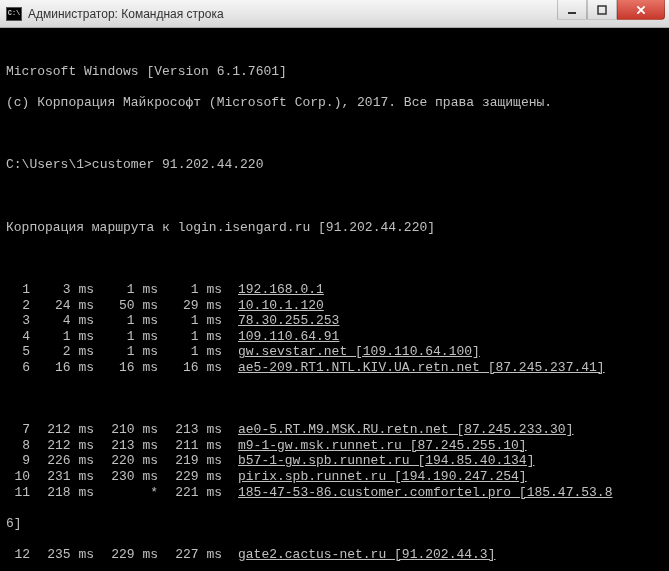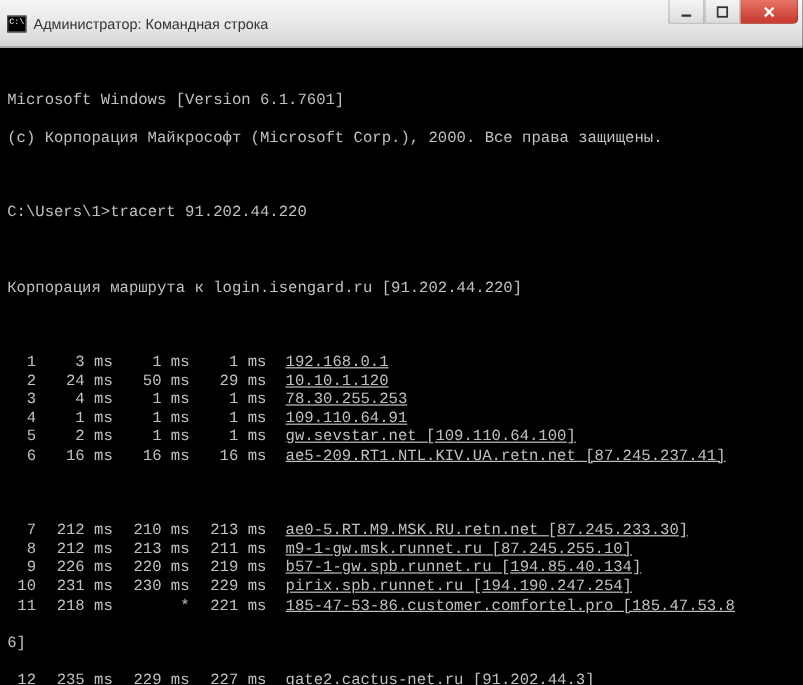--- a/index.html
+++ b/index.html
@@ -1,18 +1,18 @@
 <!DOCTYPE html>
 <html><head>
 <meta charset="utf-8">
 <style>
 * { margin: 0; padding: 0; box-sizing: border-box; }
 body { background: #3a3a3a; font-family: Consolas, 'Courier New', monospace; overflow: hidden; }
 .window { width: 669px; height: 571px; background: #000; box-shadow: 0 0 10px rgba(0,0,0,0.5); position: relative; }
-.titlebar { height: 40px; background: linear-gradient(to bottom, #f5f5f5 0%, #e8e8e8 50%, #d6d6d6 100%); display: flex; align-items: center; padding: 0 4px 0 6px; border-bottom: 1px solid #aaa; }
+.titlebar { height: 28px; background: linear-gradient(to bottom, #f5f5f5 0%, #e8e8e8 50%, #d6d6d6 100%); display: flex; align-items: center; padding: 0 4px 0 6px; border-bottom: 1px solid #aaa; }
 .cmd-icon { width: 16px; height: 14px; background: #000; margin-right: 6px; position: relative; border: 1px solid #555; display: inline-flex; align-items: center; justify-content: center; }
 .cmd-icon::after { content: 'C:\\'; color: #ccc; font-size: 7px; font-weight: bold; line-height: 1; }
 .title-text { font-size: 12px; color: #333; font-family: 'Segoe UI', Tahoma, sans-serif; flex: 1; }
 .win-btns { display: flex; align-self: flex-start; }
 .win-btn { width: 30px; height: 20px; display: flex; align-items: center; justify-content: center; margin-left: 0; border: 1px solid rgba(0,0,0,0.2); border-top: none; font-size: 11px; cursor: pointer; background: linear-gradient(to bottom, #f5f5f5, #dcdcdc); }
 .win-btn.close { background: linear-gradient(to bottom, #e77466, #c8382c); color: #fff; width: 48px; border-bottom-right-radius: 4px; }
 .win-btn.min svg, .win-btn.max svg { width: 10px; height: 10px; }
 .terminal { background: #000; color: #c0c0c0; padding: 20px 6px; font-size: 13px; line-height: 1.2; height: calc(100% - 28px); overflow: hidden; white-space: pre; letter-spacing: 0px; }
 .line { white-space: pre; }
 .hop { display: flex; }
@@ -43,23 +43,23 @@
         <svg viewBox="0 0 10 10" width="12" height="12">
             <line x1="2" y1="2" x2="8" y2="8" stroke="#fff" stroke-width="1.6"></line>
             <line x1="8" y1="2" x2="2" y2="8" stroke="#fff" stroke-width="1.6"></line>
           </svg>
       </div>
     </div>
   </div>
 
   <div class="terminal">
 <div class="line">Microsoft Windows [Version 6.1.7601]</div>
-<div class="line">(c) Корпорация Майкрософт (Microsoft Corp.), 2000. Все права защищены.</div>
+<div class="line">(c) Корпорация Майкрософт (Microsoft Corp.), 2017. Все права защищены.</div>
 <div class="line"> </div>
-<div class="line"><span>C:\Users\1&gt;</span><span>tracert 91.202.44.220</span></div>
+<div class="line"><span>C:\Users\1&gt;</span><span>customer 91.202.44.220</span></div>
 <div class="line"> </div>
 <div class="line">Корпорация маршрута к login.isengard.ru [91.202.44.220]</div>
 <div class="line"> </div>
 <div id="hops-a"><div class="hop"><span class="hc hn">1</span><span class="hc t">3 ms</span><span class="hc t">1 ms</span><span class="hc t">1 ms</span><span class="host">192.168.0.1</span></div><div class="hop"><span class="hc hn">2</span><span class="hc t">24 ms</span><span class="hc t">50 ms</span><span class="hc t">29 ms</span><span class="host">10.10.1.120</span></div><div class="hop"><span class="hc hn">3</span><span class="hc t">4 ms</span><span class="hc t">1 ms</span><span class="hc t">1 ms</span><span class="host">78.30.255.253</span></div><div class="hop"><span class="hc hn">4</span><span class="hc t">1 ms</span><span class="hc t">1 ms</span><span class="hc t">1 ms</span><span class="host">109.110.64.91</span></div><div class="hop"><span class="hc hn">5</span><span class="hc t">2 ms</span><span class="hc t">1 ms</span><span class="hc t">1 ms</span><span class="host">gw.sevstar.net [109.110.64.100]</span></div><div class="hop"><span class="hc hn">6</span><span class="hc t">16 ms</span><span class="hc t">16 ms</span><span class="hc t">16 ms</span><span class="host">ae5-209.RT1.NTL.KIV.UA.retn.net [87.245.237.41]</span></div></div>
 <div class="line"> </div>
 <div id="hops-b"><div class="hop"><span class="hc hn">7</span><span class="hc t">212 ms</span><span class="hc t">210 ms</span><span class="hc t">213 ms</span><span class="host">ae0-5.RT.M9.MSK.RU.retn.net [87.245.233.30]</span></div><div class="hop"><span class="hc hn">8</span><span class="hc t">212 ms</span><span class="hc t">213 ms</span><span class="hc t">211 ms</span><span class="host">m9-1-gw.msk.runnet.ru [87.245.255.10]</span></div><div class="hop"><span class="hc hn">9</span><span class="hc t">226 ms</span><span class="hc t">220 ms</span><span class="hc t">219 ms</span><span class="host">b57-1-gw.spb.runnet.ru [194.85.40.134]</span></div><div class="hop"><span class="hc hn">10</span><span class="hc t">231 ms</span><span class="hc t">230 ms</span><span class="hc t">229 ms</span><span class="host">pirix.spb.runnet.ru [194.190.247.254]</span></div><div class="hop"><span class="hc hn">11</span><span class="hc t">218 ms</span><span class="hc t">*</span><span class="hc t">221 ms</span><span class="host">185-47-53-86.customer.comfortel.pro [185.47.53.8</span></div></div>
 <div class="line">6]</div>
 <div id="hops-c"><div class="hop"><span class="hc hn">12</span><span class="hc t">235 ms</span><span class="hc t">229 ms</span><span class="hc t">227 ms</span><span class="host">gate2.cactus-net.ru [91.202.44.3]</span></div></div>
 
 

